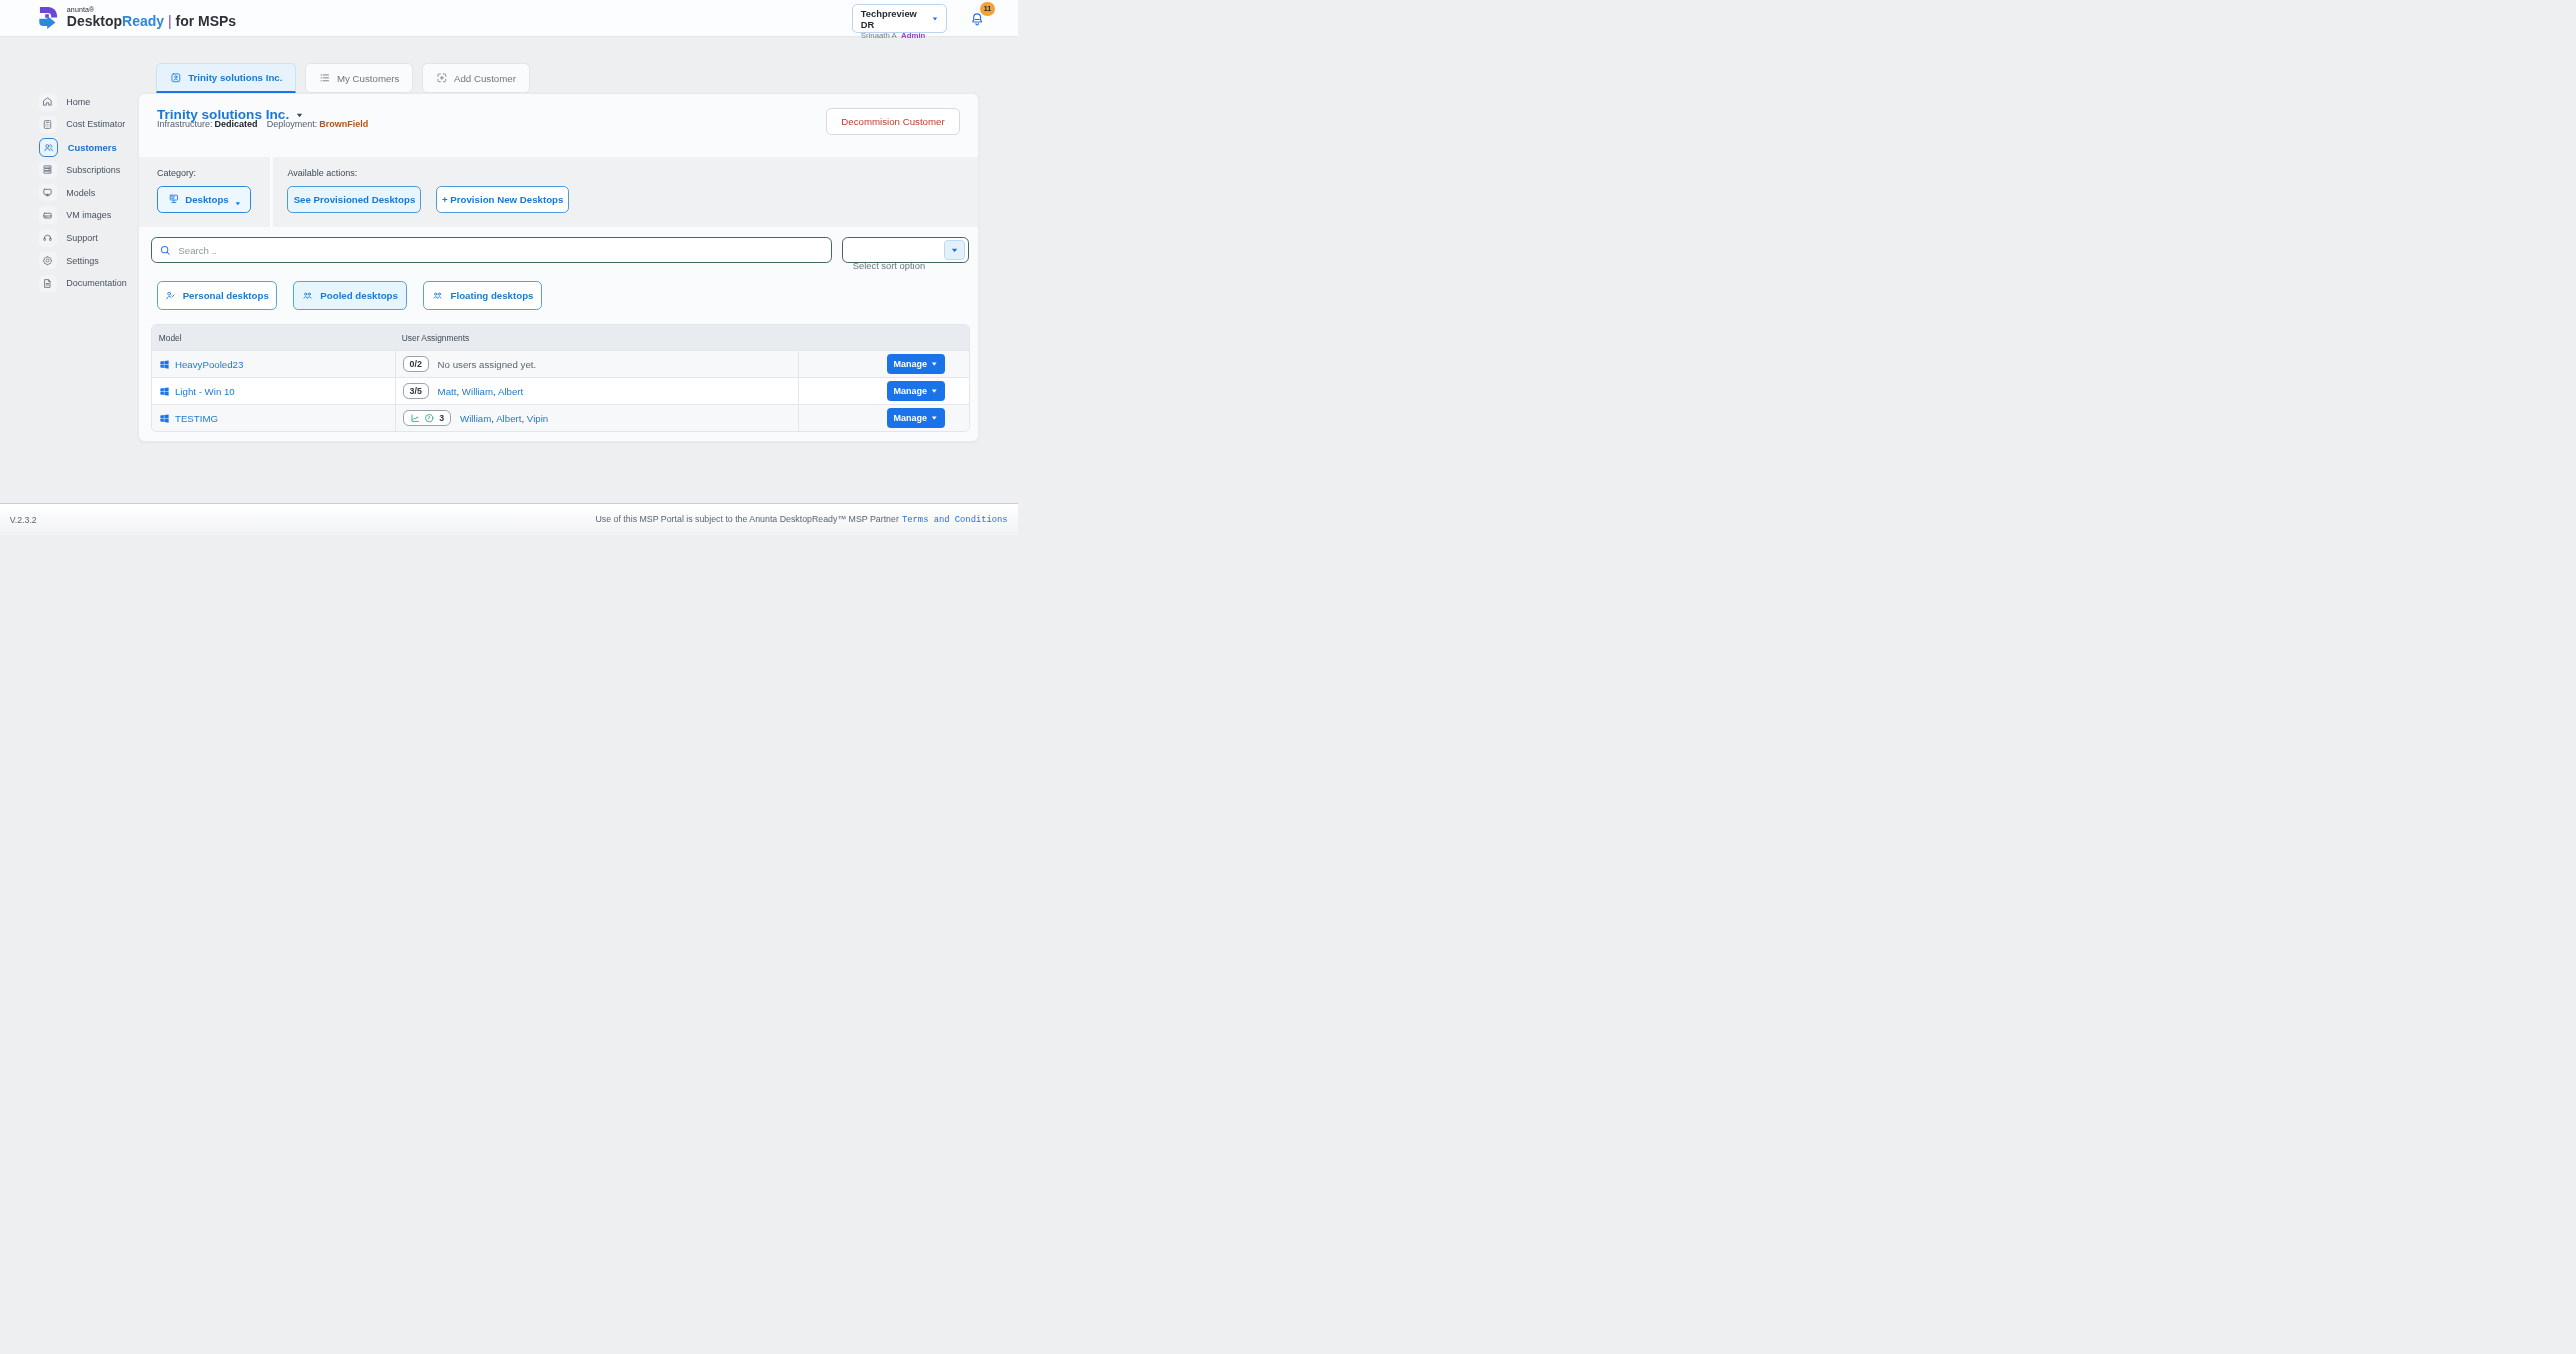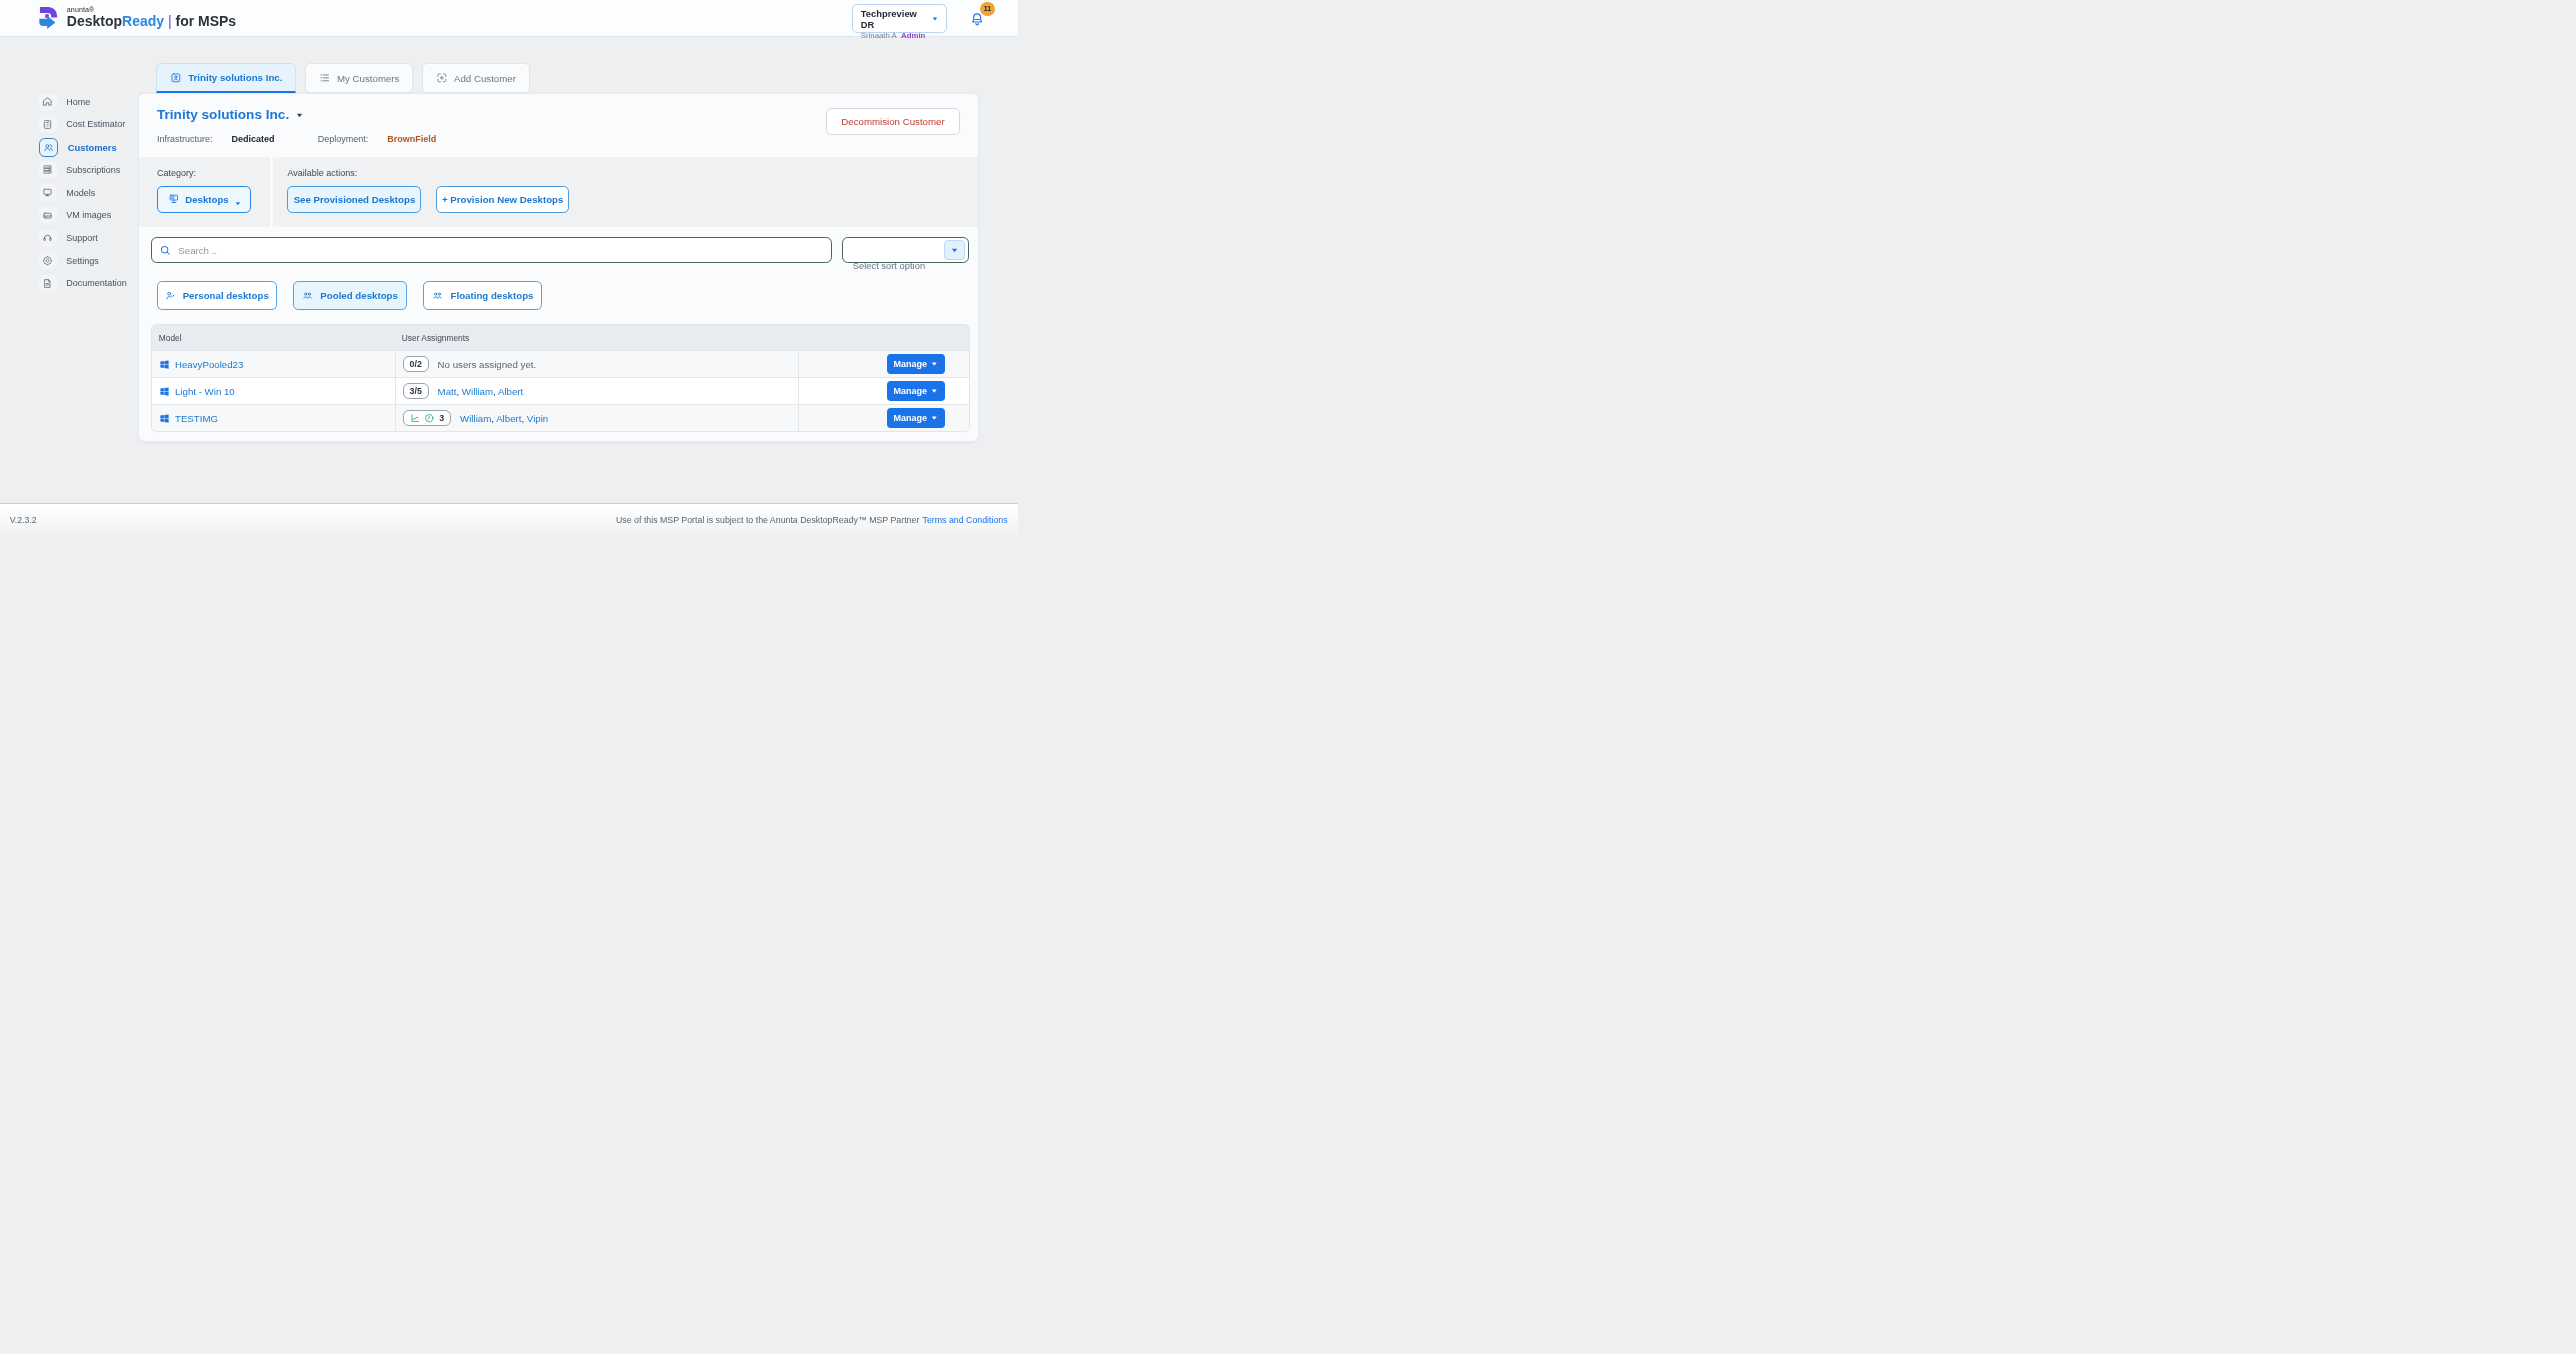--- a/index.html
+++ b/index.html
@@ -61,21 +61,21 @@
     border:0.6px solid #e8ebee; border-radius:6.5px; box-shadow:0 0.6px 1.9px rgba(30,40,60,.05); z-index:4; }
 
   .cust-title-row { position:absolute; left:18px; top:13px; display:flex; align-items:center; gap:6.5px; cursor:pointer; }
   .cust-title { font-size:13.6px; font-weight:700; color:#1a78d6; }
   .caret-dark { width:7.1px; height:6.5px; color:#3c4450; margin-top:1.9px; }
 
   .decommission-btn { position:absolute; right:18px; top:14.3px; width:134px; height:27px; background:#fff;
     border:0.6px solid #d6dade; border-radius:5.2px; color:#c23b34; font-size:9.7px; font-weight:500;
     display:flex; align-items:center; justify-content:center; cursor:pointer; font-family:inherit; }
 
-  .cust-info { position:absolute; left:18px; top:40px; font-size:9px; color:#556070; display:flex; gap:19px; align-items:baseline; }
+  .cust-info { position:absolute; left:18px; top:25px; font-size:9px; color:#556070; display:flex; gap:2px; align-items:baseline; }
   .info-strong { color:#20262e; font-weight:700; }
   .info-brown { color:#b2541b; font-weight:700; }
   .info-gap { width:5.2px; }
 
   
   .strip { position:absolute; left:0; top:63px; height:70px; width:100%; display:flex; }
   .strip-left { width:131px; background:#f0f1f3; position:relative; height:100%; }
   .strip-gap { width:3.2px; background:#fafbfd; height:100%; }
   .strip-right { flex:1; background:#f0f1f3; position:relative; height:100%; }
   .strip-label { position:absolute; left:18px; top:11px; font-size:9px; color:#3f4954; }
@@ -138,21 +138,21 @@
   .manage-btn { width:58px; height:19.5px; background:#1a73e8; border:none; border-radius:3.9px; color:#fff;
     font-size:9px; font-weight:700; display:flex; align-items:center; justify-content:center; gap:4.5px; cursor:pointer; font-family:inherit; }
   .caret-white { width:6.5px; height:5.8px; color:#fff; margin-top:0.6px; }
 
   
   .footer { position:absolute; left:0; right:0; bottom:0; height:32px; border-top:0.6px solid #c9ced3;
     background:linear-gradient(#ffffff, #f0f2f4); display:flex; align-items:center; justify-content:space-between;
     padding:0 10.4px 0 9.7px; z-index:20; }
   .version { font-size:8.8px; color:#5b6570; }
   .legal { font-size:8.8px; color:#5b6570; }
-  .legal a { color:#1a73e8; text-decoration:none; cursor:pointer; margin-left:3.2px; }
+  .legal a { color:#1a73e8; text-decoration:none; cursor:pointer; margin-left:3.2px;font-family:Liberation Mono, monospace; }
 </style>
 </head>
 <body>
 
 <div class="screen">
 
   <div class="topbar">
     <div class="brand">
       <svg class="brand-mark" viewBox="0 0 38 38">
         <path d="M6 3 h13 a13 13 0 0 1 13 13 v3 h-9 v-2 a5 5 0 0 0 -5 -5 h-12 z" fill="#6b46d8"></path>

